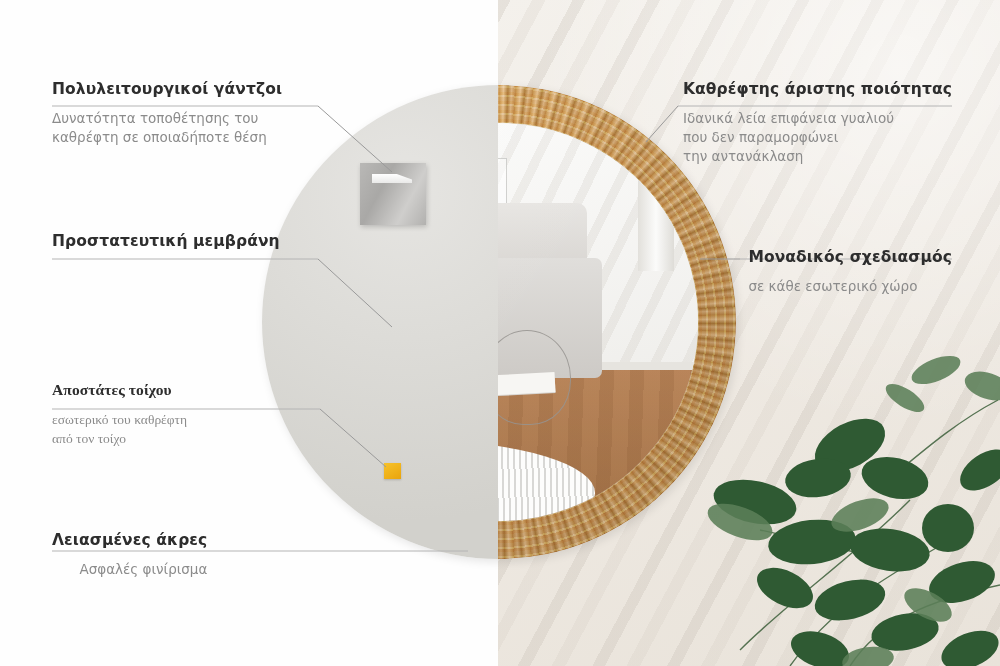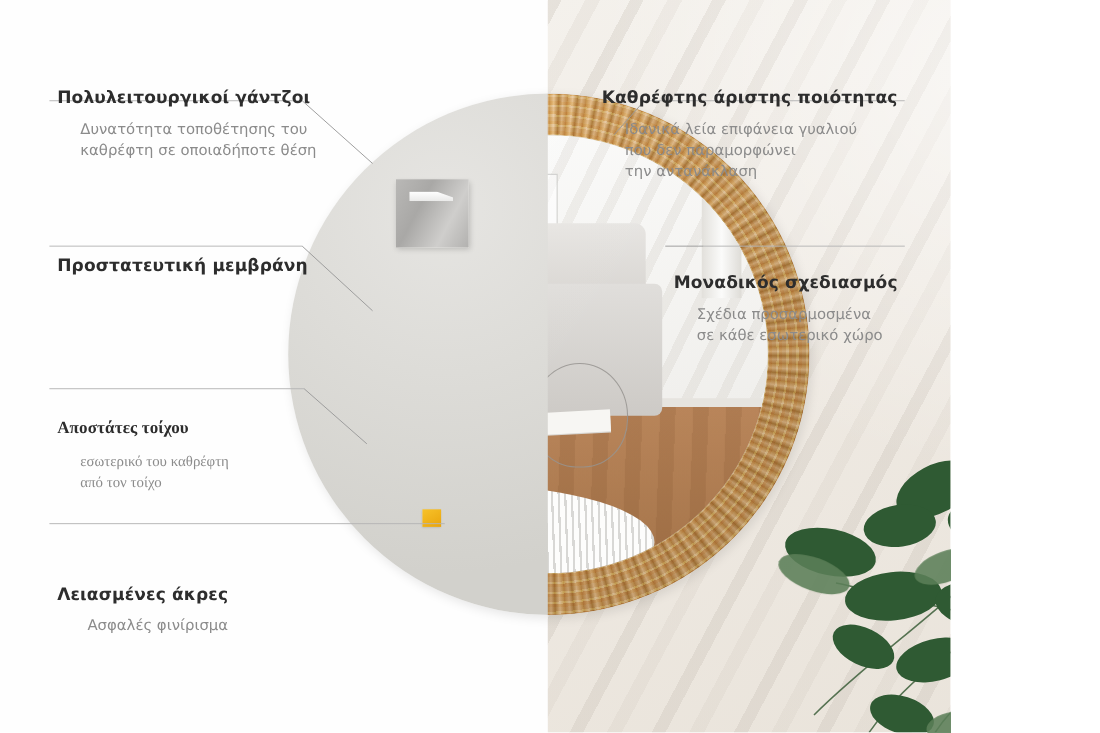--- a/index.html
+++ b/index.html
@@ -2,21 +2,21 @@
 <html><head>
 <meta charset="utf-8">
 <style>
   * { margin:0; padding:0; box-sizing:border-box; }
   html,body { width:1000px; height:666px; overflow:hidden; }
   body {
     font-family:"DejaVu Sans", sans-serif;
     background:#ffffff;
     position:relative;
   }
-  #stage { position:absolute; inset:0; width:864px; height:666px; overflow:hidden; }
+  #stage { position:absolute; inset:0; width:1000px; height:666px; overflow:hidden; }
 
   
   .bg-left {
     position:absolute; left:0; top:0; width:498px; height:666px;
     background:#fefefe;
   }
   .bg-right {
     position:absolute; left:498px; top:0; width:502px; height:666px;
     background:
       repeating-linear-gradient(118deg,
@@ -182,21 +182,21 @@
 
   
   .callout{ position:absolute; }
   .callout.left{ left:52px; text-align:left; }
   .callout.right{ text-align:left; }
   .c-title{
     font-weight:bold; font-size:15.5px; color:#2d2d2d; letter-spacing:.1px;
     white-space:nowrap;
   }
   .c-desc{
-    font-size:13.5px; line-height:19px; color:#8b8b8b; margin-top:11px;margin-left:21px;
+    font-size:13.5px; line-height:19px; color:#8b8b8b; margin-top:11px;
   }
   .c-desc div{ white-space:nowrap; }
 
   
   .plant{ position:absolute; left:700px; top:350px; width:300px; height:316px; }
   .plant svg{ width:100%; height:100%; display:block; }
 </style>
 </head>
 <body>
 
@@ -297,21 +297,20 @@
     <div class="c-desc">
       <div>Ιδανικά λεία επιφάνεια γυαλιού</div>
       <div>που δεν παραμορφώνει</div>
       <div>την αντανάκλαση</div>
     </div>
   </div>
 
   <div class="callout right" style="top:248px; right:48px;">
     <div class="c-title">Μοναδικός σχεδιασμός</div>
     <div class="c-desc">
-      <div>Σχέδια προσαρμοσμένα</div>
       <div>σε κάθε εσωτερικό χώρο</div>
     </div>
   </div>
 
   <div class="plant">
     <svg viewBox="0 0 300 316">
       <g stroke="#3c5f3a" stroke-width="1.4" fill="none" opacity=".85">
         <path d="M40 300 C90 250 150 210 210 150"></path>
         <path d="M90 316 C130 260 180 230 250 190"></path>
         <path d="M150 316 C180 270 230 250 300 235"></path>

